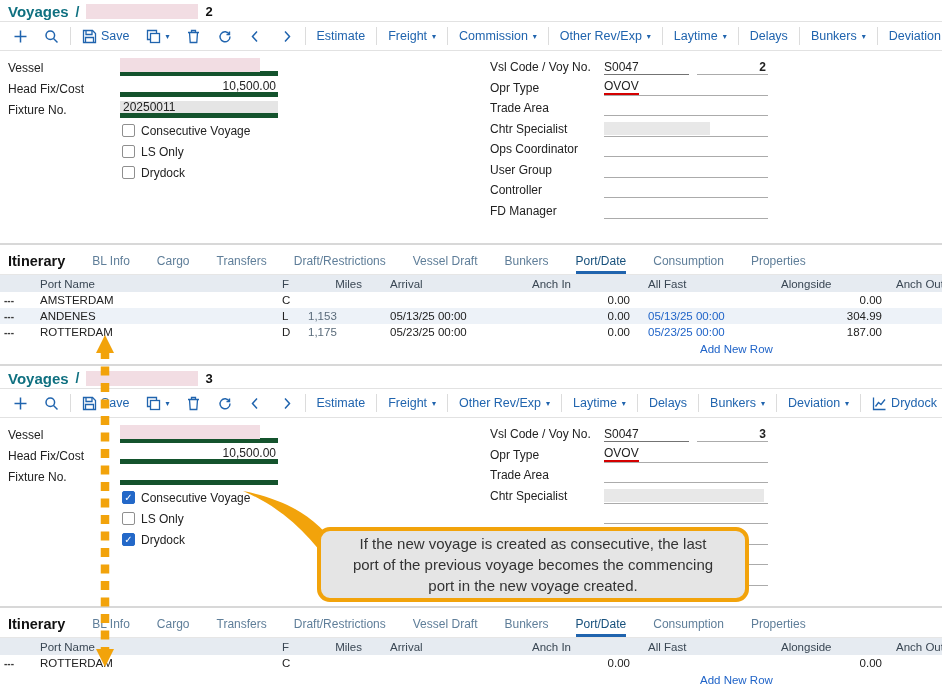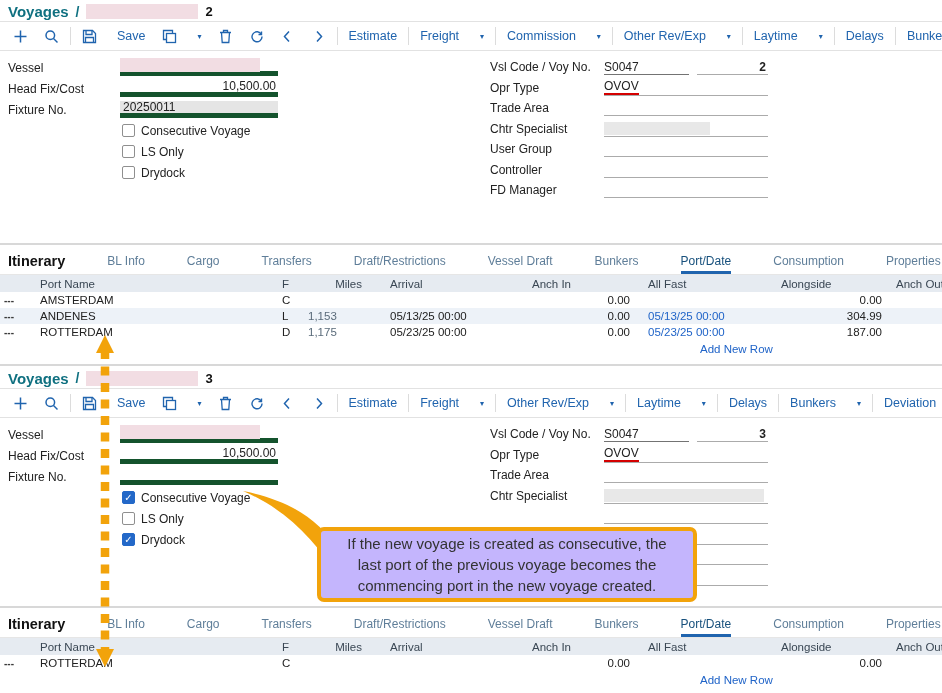--- a/index.html
+++ b/index.html
@@ -10,21 +10,21 @@
   
   .phead{height:21px;display:flex;align-items:center;gap:7px;padding:2px 8px 0}
   .ptitle{color:#0f7080;font-size:15px;font-weight:bold}
   .psep{color:#0f7080;font-size:14px;font-weight:bold}
   .redact-title{width:112px;height:15px;background:#f2dde3;display:inline-block}
   .pnum{font-size:13px;font-weight:bold;color:#111}
 
   
   .toolbar{height:30px;display:flex;align-items:center;gap:6px;padding:0 8px;
     border-top:1px solid #e2e2e2;border-bottom:1px solid #e2e2e2}
-  .tbtn{display:flex;align-items:center;gap:20px;color:#2064ae;font-size:12.5px;
+  .tbtn{display:flex;align-items:center;gap:4px;color:#2064ae;font-size:12.5px;
     white-space:nowrap;cursor:pointer;padding:0 5px}
   .tbtn svg{display:block}
   .sep{width:1px;height:18px;background:#dcdcdc;flex:none}
   .caret{font-size:8px;color:#2064ae;margin-left:1px}
 
   
   .form{position:relative}
   .form.f1{height:192px}
   .form.f2{height:188px}
   .fl{position:absolute;left:8px;top:6px}
@@ -46,21 +46,21 @@
   .frfield{flex:1;height:16px;border-bottom:1px solid #ababab;display:flex;align-items:center}
   .seg1{width:85px;height:16px;border-bottom:1px solid #737373;display:flex;align-items:center;margin-right:8px}
   .seg2{flex:1;height:16px;border-bottom:1px solid #ababab;display:flex;align-items:center;
     justify-content:flex-end;font-weight:bold;padding-right:2px}
   .misspell{border-bottom:2px solid #d40000;line-height:13px}
 
   .panel-divider{height:2px;background:#d8d8d8}
   .gap6{height:6px}
 
   
-  .itbar{height:30px;display:flex;align-items:flex-end;gap:42px;padding:0 8px;
+  .itbar{height:30px;display:flex;align-items:flex-end;gap:27px;padding:0 8px;
     border-bottom:1px solid #e6e6e6}
   .ittitle{font-size:14.5px;font-weight:bold;padding-bottom:5px;color:#111}
   .tab{font-size:12px;font-weight:normal;color:#5f7e99;padding-bottom:6px;cursor:pointer;white-space:nowrap}
   .tab.active{color:#17507c;border-bottom:3px solid #2064ae;padding-bottom:3px}
 
   
   table{border-collapse:collapse;table-layout:fixed;width:942px}
   th{background:#e6ebf1;color:#3a4754;font-weight:normal;font-size:11.5px;text-align:left;
     height:17px;padding:0 4px;overflow:hidden;white-space:nowrap}
   td{font-size:11.5px;height:16px;padding:0 4px;overflow:hidden;white-space:nowrap}
@@ -71,22 +71,22 @@
   th:nth-child(8){padding-left:13px}
   th:nth-child(9){padding-left:10px}
   td.num{text-align:right;padding-right:4px}
   td.miles{text-align:left;padding-right:4px;color:#5a6b7a}
   td.bluedate{color:#2064c8}
   .grip{color:#3a3a3a;font-weight:bold;font-size:10px;letter-spacing:0;cursor:pointer}
   .addrow{font-size:11.5px;color:#2064c8;padding:3px 0 0 700px;height:18px;cursor:pointer}
 
   
   .overlay{position:absolute;inset:0;width:942px;height:693px;z-index:60;pointer-events:none}
-  .callout{position:absolute;left:317px;top:527px;width:380px;height:75px;background:#c4b5fd;
-    border:4px solid #f2a30b;border-radius:7px;z-index:61;display:flex;align-items:center;
+  .callout{position:absolute;left:317px;top:527px;width:432px;height:75px;background:#e5e5e5;
+    border:4px solid #f2a30b;border-radius:13px;z-index:61;display:flex;align-items:center;
     justify-content:center;text-align:center;font-size:15px;color:#333;line-height:1.42;
     padding:0 26px}
 </style>
 </head>
 <body>
 
 <div class="page">
 
   <div>
     <div class="phead">
@@ -236,20 +236,24 @@
           </div>
         <div class="frrow">
             <span class="frlabel">Trade Area</span>
             <span class="frfield"></span>
           </div>
         <div class="frrow">
             <span class="frlabel">Chtr Specialist</span>
             <span class="frfield">
               <span class="greyval" style="width:106px"></span>
             </span>
+          </div>
+        <div class="frrow">
+            <span class="frlabel">Ops Coordinator</span>
+            <span class="frfield"></span>
           </div>
         <div class="frrow">
             <span class="frlabel">User Group</span>
             <span class="frfield"></span>
           </div>
         <div class="frrow">
             <span class="frlabel">Controller</span>
             <span class="frfield"></span>
           </div>
         <div class="frrow">

